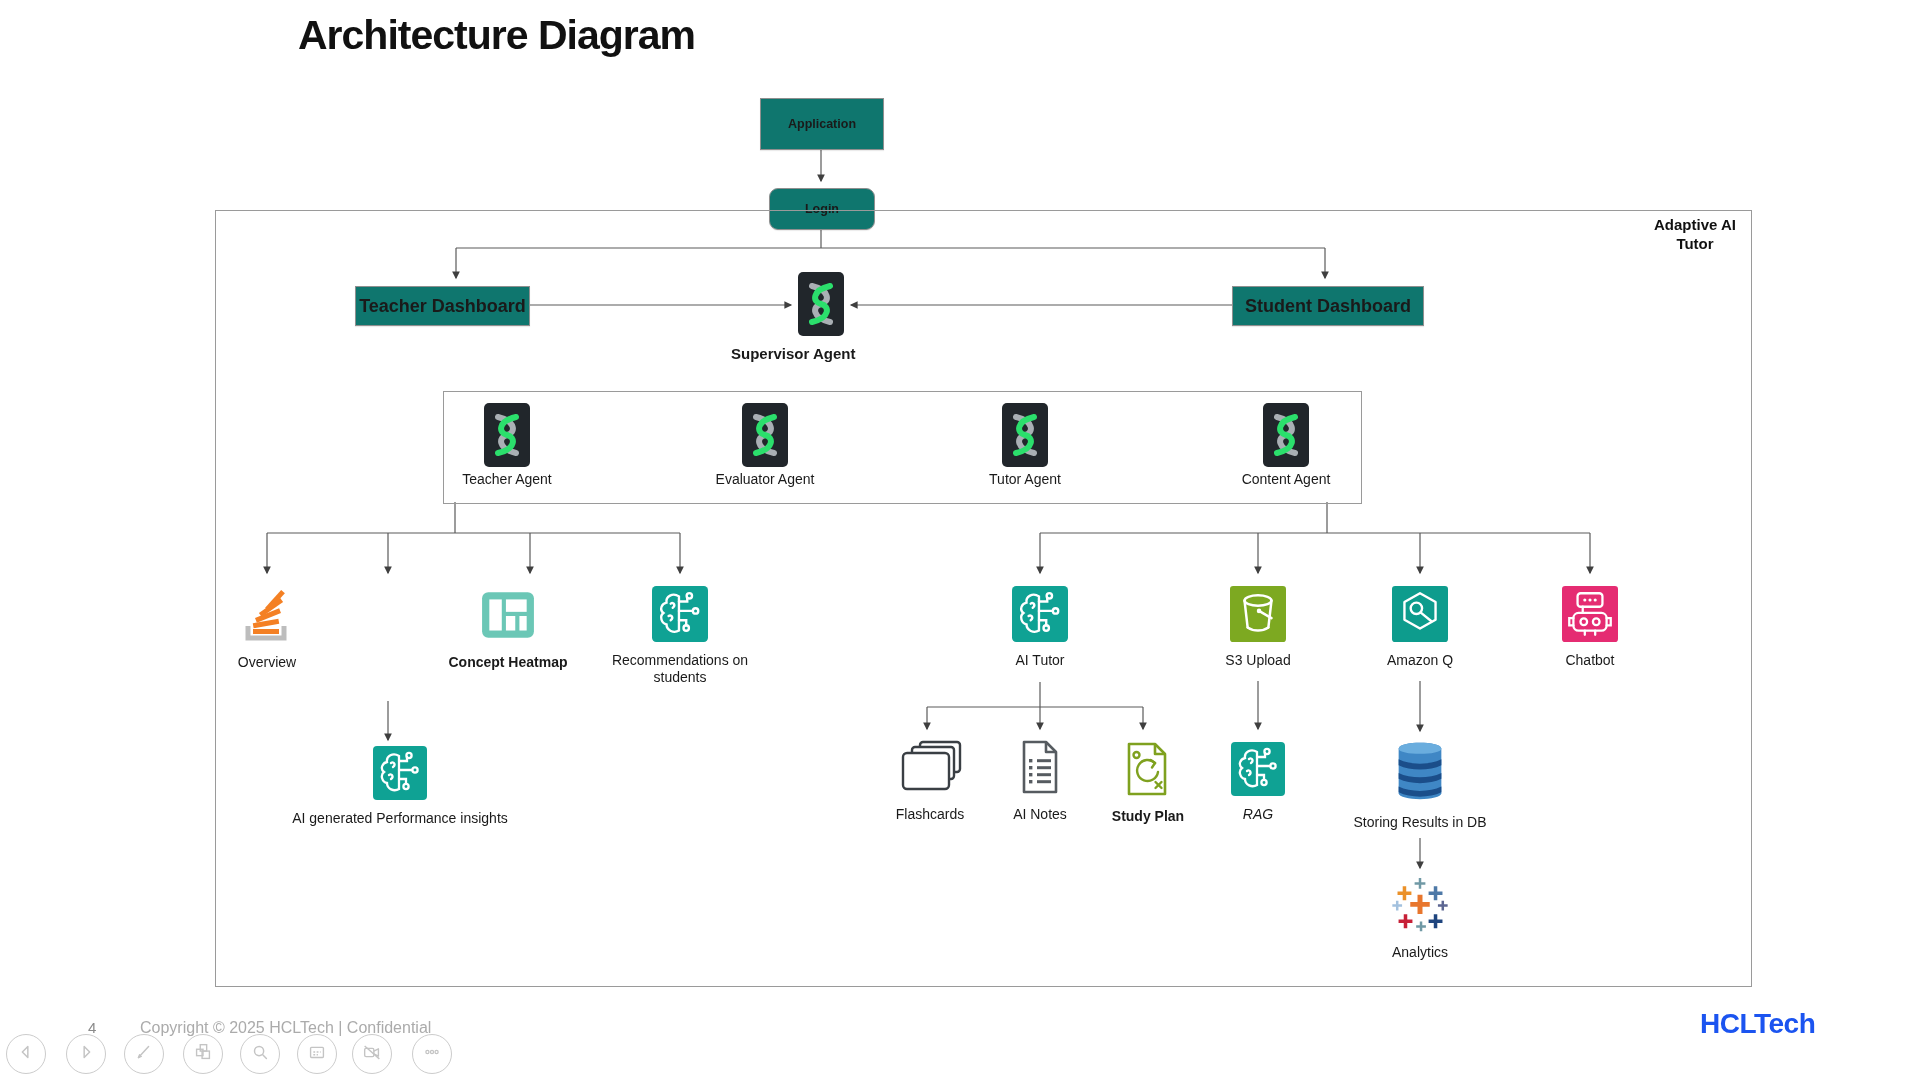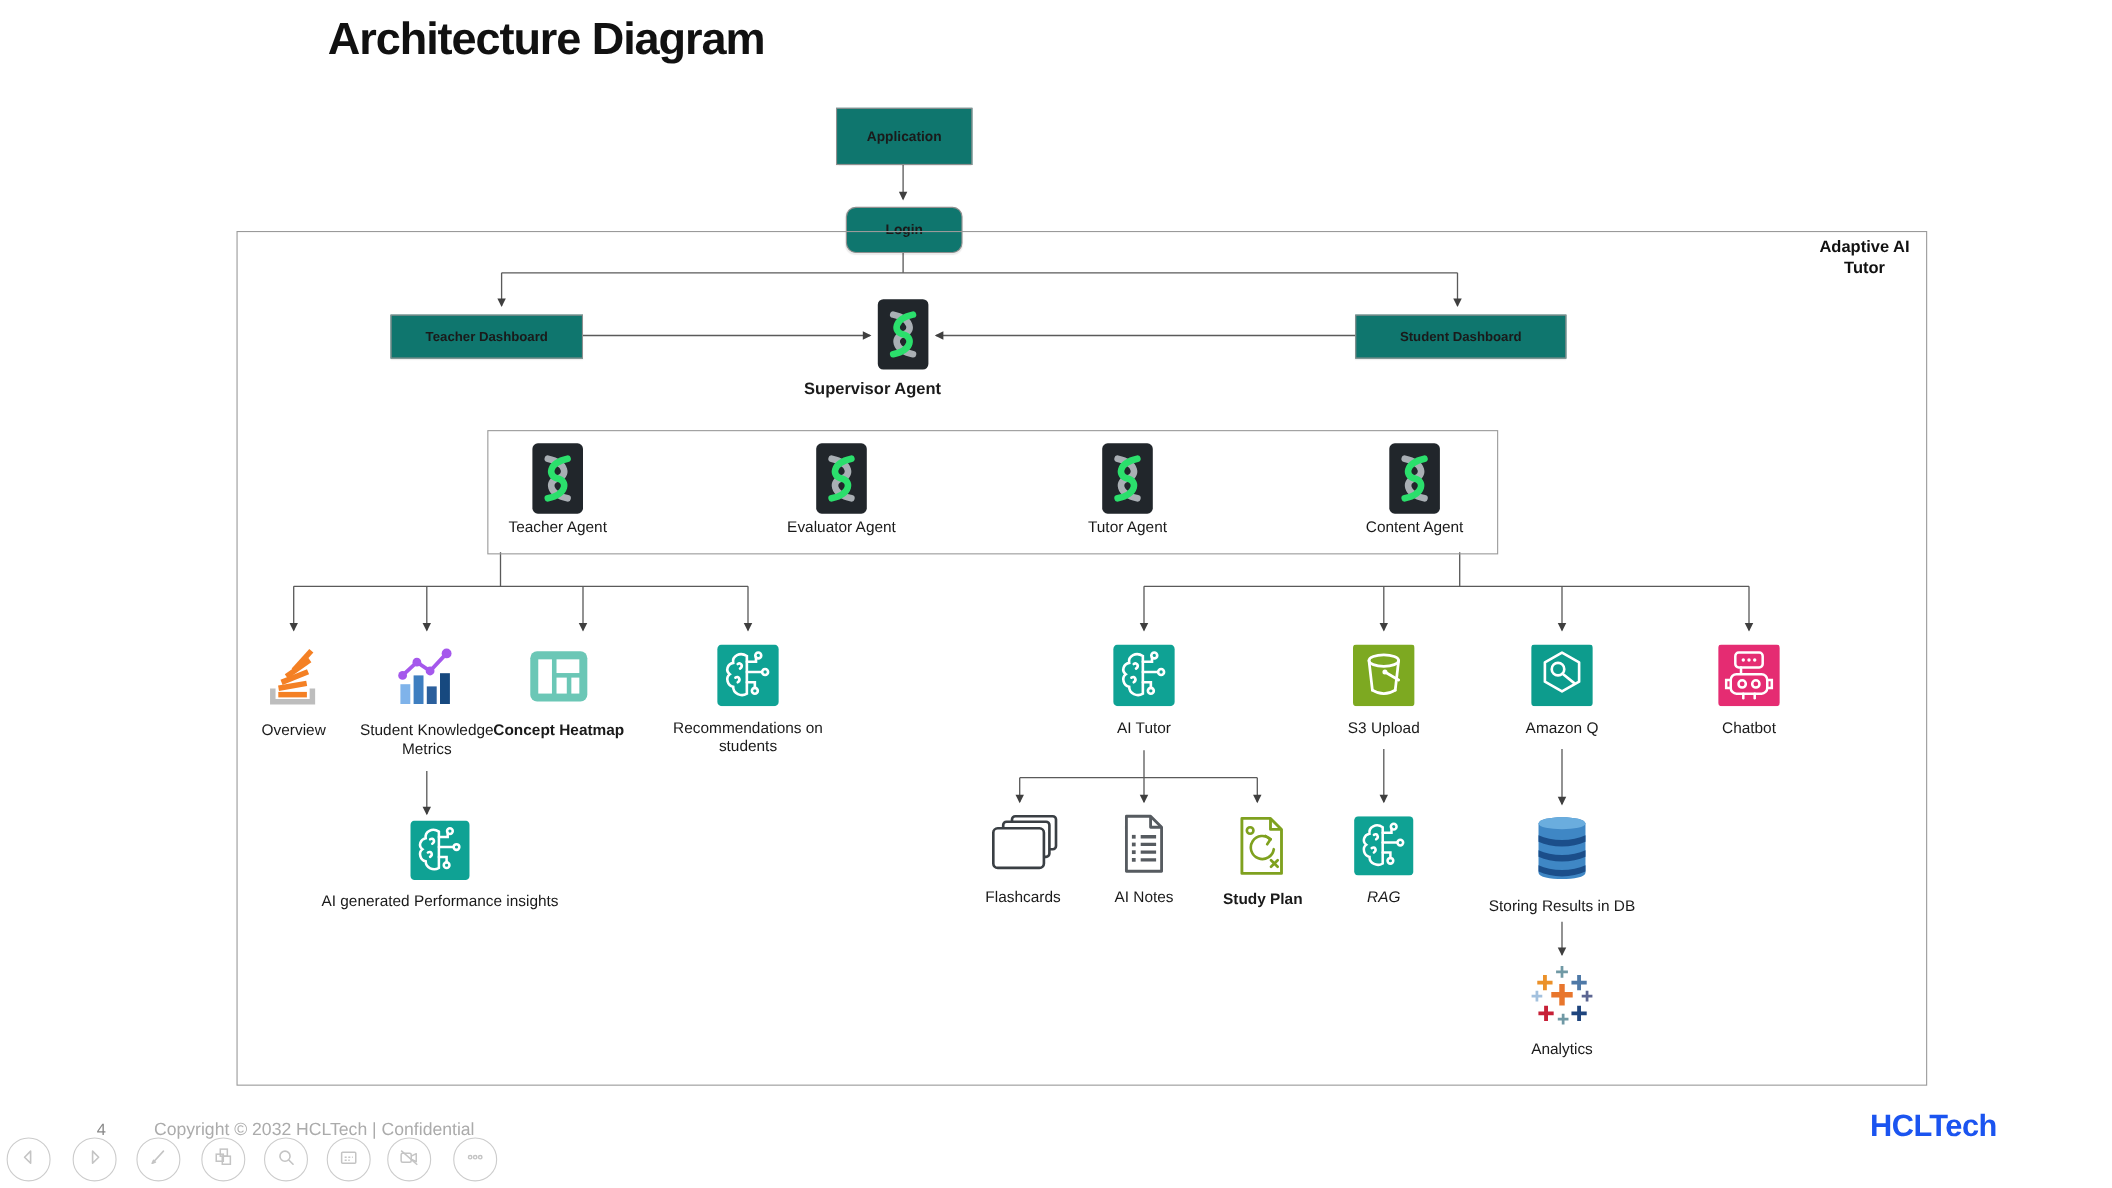--- a/index.html
+++ b/index.html
@@ -4,21 +4,21 @@
 <style>
   html,body{margin:0;padding:0;background:#fff;}
   #canvas{position:relative;width:1920px;height:1080px;background:#fff;overflow:hidden;
           font-family:"Liberation Sans",sans-serif;color:#1a1a1a;}
   .abs{position:absolute;}
   #title{font-size:41px;font-weight:800;letter-spacing:-1px;color:#111;}
   .box{position:absolute;border:1px solid #8f8f8f;background:#0f766e;display:flex;
        align-items:center;justify-content:center;text-align:center;
        box-shadow:0 1px 1px rgba(0,0,0,.08);}
   .box.small{font-size:12.5px;font-weight:bold;}
-  .box.dash{font-size:12px;font-weight:bold;}
+  .box.dash{font-size:18px;font-weight:bold;}
   .rounded{border-radius:9px;}
   #outer-frame{position:absolute;left:215px;top:210px;width:1535px;height:775px;
                border:1px solid #9a9a9a;}
   #agents-frame{position:absolute;left:443px;top:391px;width:917px;height:111px;
                 border:1px solid #9a9a9a;}
   #adaptive-label{position:absolute;left:1645px;top:216px;width:100px;text-align:center;
                   font-size:15px;font-weight:bold;line-height:1.25;color:#111;}
   .node{position:absolute;display:flex;flex-direction:column;align-items:center;}
   .node .lbl{margin-top:6px;font-size:14px;line-height:1.22;text-align:center;color:#1a1a1a;}
   .agent-tile{width:46px;height:64px;background:#21262b;border-radius:5px;
@@ -149,36 +149,20 @@
           <rect x="15" y="35" width="26" height="5" transform="rotate(-10 28 37.5)"></rect>
           <rect x="17" y="27" width="26" height="5" transform="rotate(-22 30 29.5)"></rect>
           <rect x="20" y="19" width="26" height="5" transform="rotate(-35 33 21.5)"></rect>
           <rect x="25" y="12" width="24" height="5" transform="rotate(-48 37 14.5)"></rect>
         </g>
       </svg>
     </span>
     <span class="lbl">Overview</span>
   </div>
 
-  <div class="node" style="left:318px;top:588px;width:140px;">
-    <span>
-      <svg width="64" height="56" viewBox="0 0 64 56">
-        <rect x="8" y="34" width="9" height="18" fill="#7fb3ea"></rect>
-        <rect x="20" y="26" width="9" height="26" fill="#3e7ec0"></rect>
-        <rect x="32" y="36" width="9" height="16" fill="#2b5f9c"></rect>
-        <rect x="44" y="24" width="9" height="28" fill="#17497f"></rect>
-        <polyline points="10,26 23,14 35,22 50,6" stroke="#a558ec" stroke-width="3.5" fill="none" stroke-linecap="round"></polyline>
-        <circle cx="10" cy="26" r="4" fill="#a558ec"></circle>
-          <circle cx="23" cy="14" r="4" fill="#a558ec"></circle>
-        <circle cx="35" cy="22" r="4" fill="#a558ec"></circle>
-          <circle cx="50" cy="6" r="4.5" fill="#a558ec"></circle>
-      </svg>
-    </span>
-    <span class="lbl">Student Knowledge Metrics</span>
-  </div>
 
   <div class="node" style="left:443px;top:588px;width:130px;font-weight:bold;">
     <span>
       <svg width="56" height="56" viewBox="0 0 54 54">
         <rect x="2" y="4" width="50" height="44" rx="6" fill="#6bc7b6"></rect>
         <rect x="9" y="11" width="12" height="30" fill="#fff"></rect>
         <rect x="25" y="11" width="20" height="12" fill="#fff"></rect>
         <rect x="25" y="27" width="9" height="14" fill="#fff"></rect>
         <rect x="38" y="27" width="7" height="14" fill="#fff"></rect>
       </svg>
@@ -405,21 +389,21 @@
           <path d="M12.3,37 h3.4 v5 h5 v3.4 h-5 v5 h-3.4 v-5 h-5 v-3.4 h5 z" fill="#c72037"></path>
           <path d="M27.8,44 h2.4 v3.5 h3.5 v2.4 h-3.5 v3.5 h-2.4 v-3.5 h-3.5 v-2.4 h3.5 z" fill="#7099a5"></path>
           <path d="M41.3,37 h3.4 v5 h5 v3.4 h-5 v5 h-3.4 v-5 h-5 v-3.4 h5 z" fill="#1f457e"></path>
         </g>
       </svg>
     </span>
     <span class="lbl">Analytics</span>
   </div>
 
   <div id="page-num">4</div>
-  <div id="copyright">Copyright © 2032 HCLTech | Confidential</div>
+  <div id="copyright">Copyright © 2025 HCLTech | Confidential</div>
   <div id="brand-logo">HCLTech</div>
 
   <div class="tool-btn" style="left:6px;">
     <span>
       <svg width="22" height="22" viewBox="0 0 24 24" stroke="#c4c4c4" stroke-width="1.6" fill="none" stroke-linejoin="round">
           <path d="M14,6 L8,12 L14,18 Z"></path>
         </svg>
     </span>
   </div>
   <div class="tool-btn" style="left:66px;">

